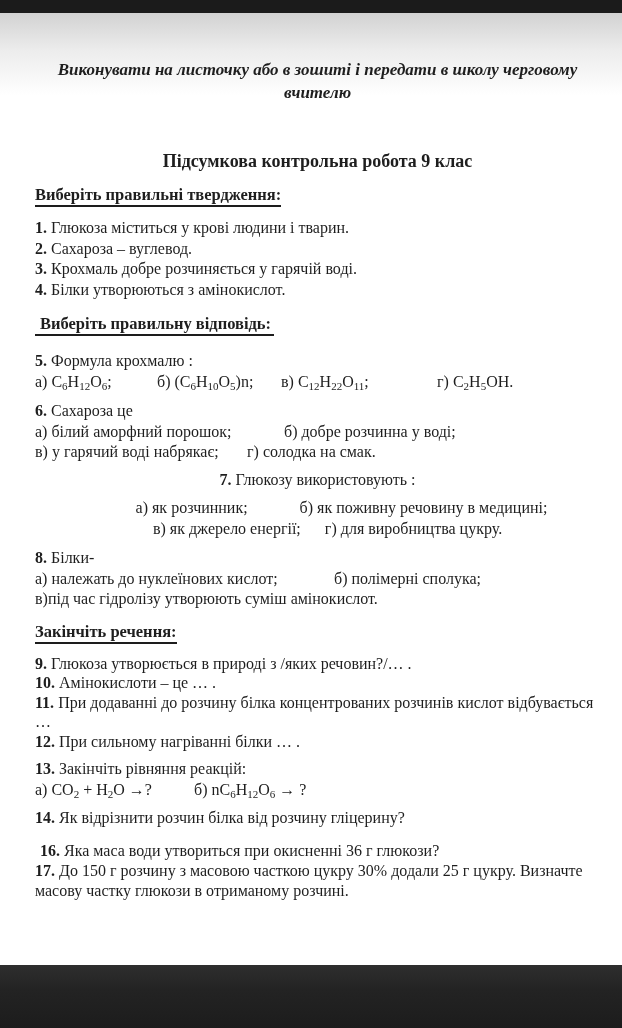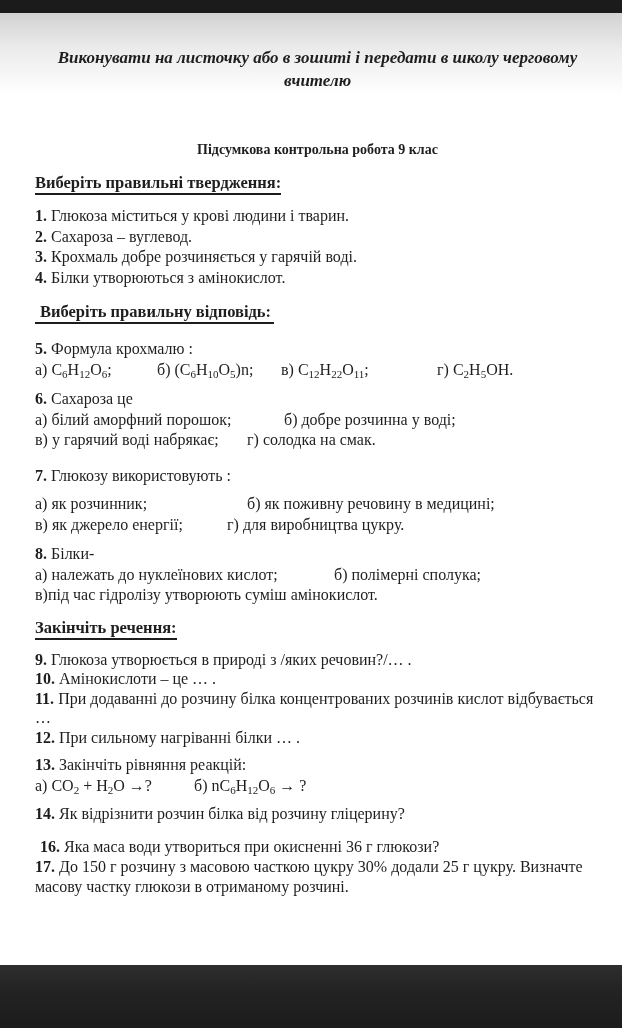--- a/index.html
+++ b/index.html
@@ -7,39 +7,39 @@
     width:622px;height:1028px;position:relative;overflow:hidden;
     background:#ffffff;color:#1e1e1e;
     font-family:"Liberation Serif","DejaVu Serif",serif;
   }
   .top-bar{position:absolute;top:0;left:0;width:622px;height:13px;background:#1b1b1b;}
   .bottom-bar{position:absolute;bottom:0;left:0;width:622px;height:63px;
     background:linear-gradient(180deg,#2e2e2e 0%,#232323 40%,#1c1c1c 100%);}
   .page{position:absolute;top:13px;left:0;width:622px;bottom:63px;background:#ffffff;}
   .fade{position:absolute;top:0;left:0;width:622px;height:82px;
     background:linear-gradient(180deg,#d2d2d2 0%,#ececec 45%,#ffffff 100%);}
-  .content{position:relative;padding:0 22px 0 35px;font-size:16px;line-height:20.5px;}
+  .content{position:relative;padding:12px 22px 0 35px;font-size:16px;line-height:20.5px;}
   .note{padding-top:33px;margin:0 10px;text-align:center;font-weight:bold;font-style:italic;
     font-size:17px;line-height:23px;}
-  .title{margin-top:47px;text-align:center;font-weight:bold;font-size:14px;line-height:21px;}
+  .title{margin-top:47px;text-align:center;font-weight:bold;font-size:18px;line-height:21px;}
   .hwrap{line-height:21px;}
   .heading{display:inline-block;font-weight:bold;font-size:16.5px;
     border-bottom:2px solid #1d1d1d;padding-bottom:0px;}
   .heading.pad{padding-left:5px;padding-right:3px;}
   .line{line-height:20.5px;}
   .num{font-weight:bold;}
   .opt{display:inline-block;vertical-align:top;}
   sub{font-size:11px;line-height:0;vertical-align:-3px;}
   
   #h1w{margin-top:12px;}
   #list1{margin-top:11px;}
   #h2w{margin-top:13px;}
   #q5{margin-top:15px;}
   #q6{margin-top:9px;}
-  #q7{margin-top:15px;}
+  #q7{margin-top:7px;text-align:center;}
   #q7 .optrows{margin-top:8px;}
   #q8{margin-top:9px;}
   #h3w{margin-top:11px;}
   #fill{margin-top:10px;}
   #fill .line{line-height:19.5px;}
   #q13{margin-top:8px;}
   #q14{margin-top:8px;}
   #q15{margin-top:8px;}
   #q16{margin-top:12px;padding-left:5px;}
   #q17{}

